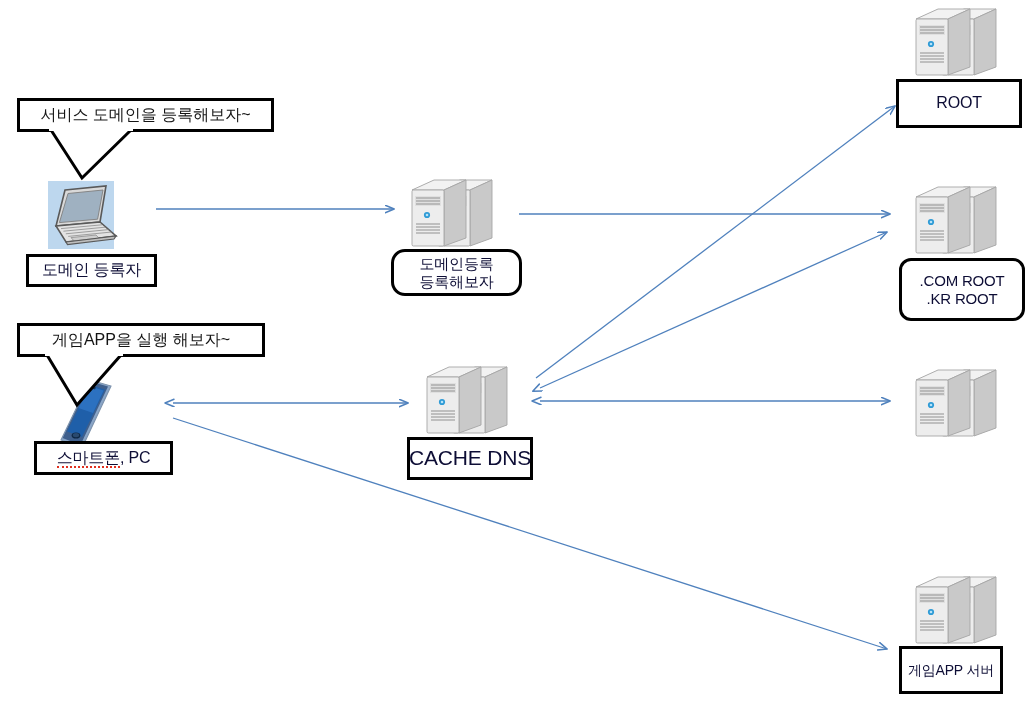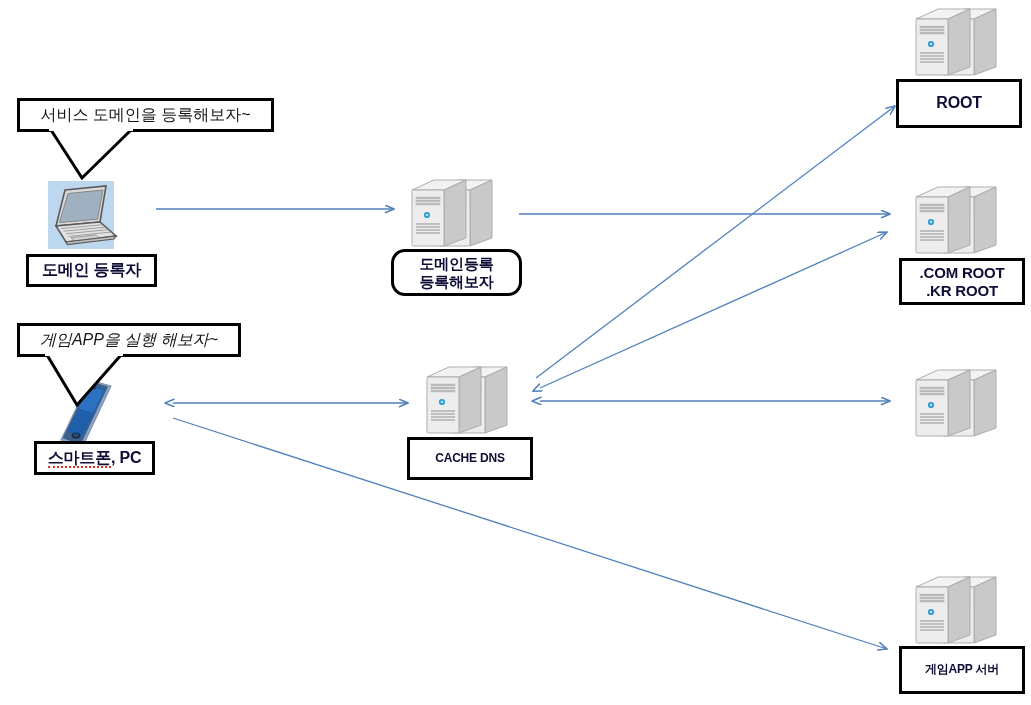--- a/index.html
+++ b/index.html
@@ -30,21 +30,21 @@
   .label-box {
     position: absolute;
     box-sizing: border-box;
     border: 3px solid #000000;
     background: #ffffff;
     display: flex;
     flex-direction: column;
     align-items: center;
     justify-content: center;
     color: #0d0d35;
-    font-weight: bold;
+    font-weight: normal;
     line-height: 1.16;
     text-align: center;
     letter-spacing: -0.2px;
     z-index: 6;
   }
   .label-box .ln { display: block; white-space: nowrap; }
   
   .callout {
     position: absolute;
     box-sizing: border-box;
@@ -127,42 +127,42 @@
       </g>
       <path d="M37,57.6 L62,55 L65,58.2 L40,60.8 Z" fill="#cfcfcf" stroke="#8c8c8c" stroke-width="0.8"></path>
       <path d="M32,62 L82,56 L80,59 L33.5,64.6 Z" fill="#bfbfbf" stroke="#595959" stroke-width="1.2"></path>
     </svg>
   </div>
 
   <div class="label-box" style="left:17px; top:254px; width:131px; height:33px; font-size:16px;">
     <span class="ln">도메인 등록자</span>
   </div>
 
-  <div class="callout" style="left:8px; top:323px; width:224px; height:34px;font-style:italic;">
+  <div class="callout" style="left:8px; top:323px; width:248px; height:34px;">
     <span>게임APP을 실행 해보자~</span>
   </div>
   <svg class="callout-tail" style="left:28px; top:353px; width:120px; height:58px;" viewBox="0 0 120 58">
     <path d="M10,2 L40,52 L84,2" fill="#ffffff" stroke="#000000" stroke-width="3" stroke-linejoin="miter"></path>
     <line x1="8" y1="1.5" x2="86" y2="1.5" stroke="#ffffff" stroke-width="3"></line>
   </svg>
 
   <div class="icon-wrap" style="left:40px; top:378px; width:76px; height:74px;">
     <svg viewBox="0 0 76 74" width="76" height="74">
       <path d="M41,2 L62,8 L33,70 L12,62 Z" fill="#8aa6c8"></path>
       <path d="M40,3 L59,8.6 L31.5,67 L13.5,60 Z" fill="#3f5f8c"></path>
       <path d="M41,7 L56,11.5 L33,59 L18,53.5 Z" fill="#1f5fa9"></path>
       <path d="M41,8.5 L54.6,12.6 L44,35 L29.5,30 Z" fill="#2f74c4" opacity="0.85"></path>
       <path d="M36.6,6.2 L47,9.4 L46,11.6 L35.6,8.6 Z" fill="#16365c"></path>
       <ellipse cx="27" cy="57.5" rx="4.4" ry="3.1" fill="#0f2947"></ellipse>
       <ellipse cx="27" cy="57.1" rx="3.2" ry="2.2" fill="#2a4a70"></ellipse>
       <path d="M41,2 L62,8 L33,70 L12,62 Z" fill="none" stroke="#7d93ad" stroke-width="1.1"></path>
     </svg>
   </div>
 
-  <div class="label-box" style="left:25px; top:441px; width:121px; height:34px; font-size:16px;">
+  <div class="label-box" style="left:25px; top:441px; width:139px; height:34px; font-size:16px;">
     <span class="ln"><span class="spell">스마트폰</span><span>, PC</span></span>
   </div>
 
   <div class="icon-wrap" style="left:399px; top:176px; width:90px; height:78px;">
     <svg viewBox="0 0 90 78" width="90" height="78">
       <g>
         <path d="M30,14 L52,4 L84,4 L84,62 L62,70 L30,70 Z" fill="#d9d9d9"></path>
         <path d="M30,14 L52,4 L84,4 L62,14 Z" fill="#f2f2f2" stroke="#a6a6a6" stroke-width="0.9"></path>
         <path d="M62,14 L84,4 L84,62 L62,70 Z" fill="#c9c9c9" stroke="#a6a6a6" stroke-width="0.9"></path>
         <rect x="30" y="14" width="32" height="56" rx="1.5" fill="#ededed" stroke="#a6a6a6" stroke-width="0.9"></rect>
@@ -245,21 +245,21 @@
         <circle cx="19" cy="39" r="1.3" fill="#b8e2f7"></circle>
         <g stroke="#9a9a9a" stroke-width="1.1" fill="none">
           <line x1="8" y1="48" x2="32" y2="48"></line>
           <line x1="8" y1="51" x2="32" y2="51"></line>
           <line x1="8" y1="54" x2="32" y2="54"></line>
           <line x1="8" y1="57" x2="32" y2="57"></line>
         </g>
       </g>
     </svg>
   </div>
-  <div class="label-box" style="left:398px; top:437px; width:126px; height:43px; font-size:12px;">
+  <div class="label-box" style="left:398px; top:437px; width:126px; height:43px; font-size:21px;">
     <span class="ln">CACHE DNS</span>
   </div>
 
   <div class="icon-wrap" style="left:903px; top:5px; width:90px; height:78px;">
     <svg viewBox="0 0 90 78" width="90" height="78">
       <g>
         <path d="M30,14 L52,4 L84,4 L84,62 L62,70 L30,70 Z" fill="#d9d9d9"></path>
         <path d="M30,14 L52,4 L84,4 L62,14 Z" fill="#f2f2f2" stroke="#a6a6a6" stroke-width="0.9"></path>
         <path d="M62,14 L84,4 L84,62 L62,70 Z" fill="#c9c9c9" stroke="#a6a6a6" stroke-width="0.9"></path>
         <rect x="30" y="14" width="32" height="56" rx="1.5" fill="#ededed" stroke="#a6a6a6" stroke-width="0.9"></rect>
@@ -341,21 +341,21 @@
         <circle cx="19" cy="39" r="1.3" fill="#b8e2f7"></circle>
         <g stroke="#9a9a9a" stroke-width="1.1" fill="none">
           <line x1="8" y1="48" x2="32" y2="48"></line>
           <line x1="8" y1="51" x2="32" y2="51"></line>
           <line x1="8" y1="54" x2="32" y2="54"></line>
           <line x1="8" y1="57" x2="32" y2="57"></line>
         </g>
       </g>
     </svg>
   </div>
-  <div class="label-box" style="left:890px; top:258px; width:126px; height:47px; font-size:15px;">
+  <div class="label-box" style="left:890px; top:258px; width:126px; height:63px; font-size:15px;border-radius:12px;">
     <span class="ln">.COM ROOT</span>
     <span class="ln">.KR ROOT</span>
   </div>
 
   <div class="icon-wrap" style="left:903px; top:366px; width:90px; height:78px;">
     <svg viewBox="0 0 90 78" width="90" height="78">
       <g>
         <path d="M30,14 L52,4 L84,4 L84,62 L62,70 L30,70 Z" fill="#d9d9d9"></path>
         <path d="M30,14 L52,4 L84,4 L62,14 Z" fill="#f2f2f2" stroke="#a6a6a6" stroke-width="0.9"></path>
         <path d="M62,14 L84,4 L84,62 L62,70 Z" fill="#c9c9c9" stroke="#a6a6a6" stroke-width="0.9"></path>
@@ -435,17 +435,17 @@
         <circle cx="19" cy="39" r="1.3" fill="#b8e2f7"></circle>
         <g stroke="#9a9a9a" stroke-width="1.1" fill="none">
           <line x1="8" y1="48" x2="32" y2="48"></line>
           <line x1="8" y1="51" x2="32" y2="51"></line>
           <line x1="8" y1="54" x2="32" y2="54"></line>
           <line x1="8" y1="57" x2="32" y2="57"></line>
         </g>
       </g>
     </svg>
   </div>
-  <div class="label-box" style="left:890px; top:646px; width:126px; height:48px; font-size:12px;">
+  <div class="label-box" style="left:890px; top:646px; width:104px; height:48px; font-size:14px;">
     <span class="ln">게임APP 서버</span>
   </div>
 
 </div>
 
 </body></html>

